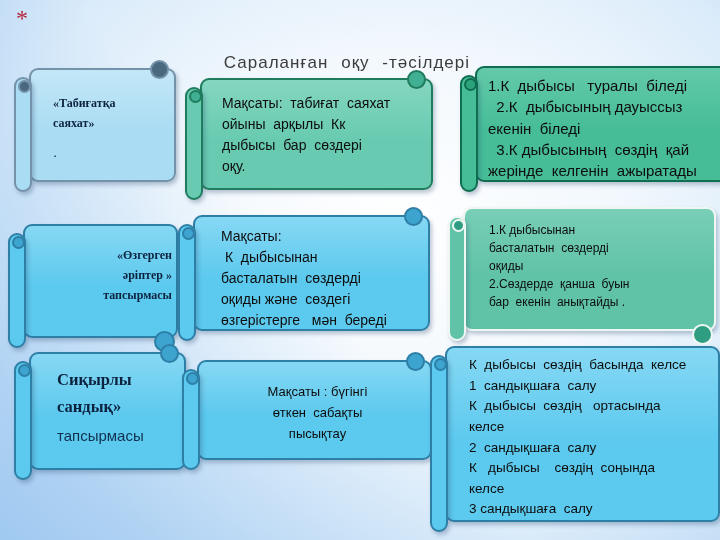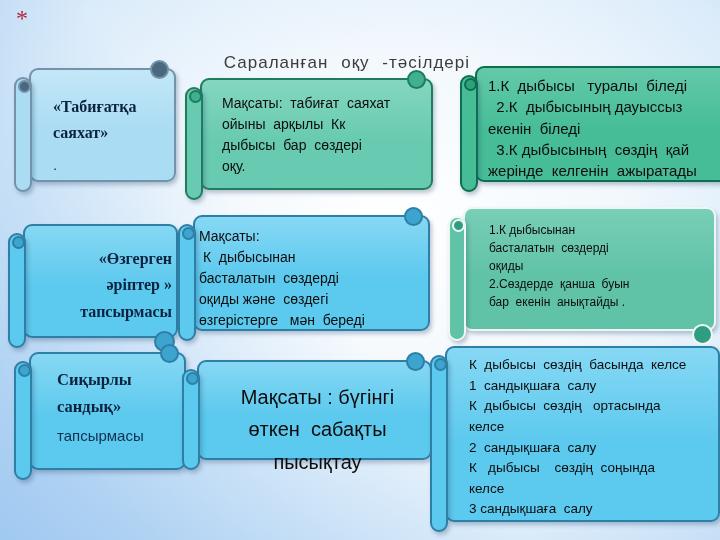--- a/index.html
+++ b/index.html
@@ -50,32 +50,32 @@
   .lightblue{--fill:#aadcf3;--fill-hi:#c3e7f7;--bd:#7492a9;--dark:#4a697f;}
   .green    {--fill:#46bd97;--fill-hi:#63c9a9;--bd:#0f6e4f;--dark:#2da37c;}
   .teal     {--fill:#68cbb1;--fill-hi:#85d6c0;--bd:#1f7c5c;--dark:#41af92;}
   .teal2    {--fill:#60c3a8;--fill-hi:#79ceb7;--bd:#eef7f2;--dark:#2f9d81;}
   
   .card-text{
     white-space:pre-wrap;color:#0d0d0d;font-size:14px;line-height:1.5;
   }
   .serif-title{
     white-space:pre-wrap;font-family:"Liberation Serif",serif;font-weight:bold;
-    color:#0c2340;font-size:16px;line-height:1.65;
+    color:#0c2340;font-size:12px;line-height:1.65;
   }
   .serif-sub{white-space:pre-wrap;color:#10304f;font-size:15px;line-height:1.6;}
   
   .pad-l1{padding:24px 6px 6px 22px;}
   .pad-m1{padding:13px 4px 4px 20px;}
   .pad-r1{padding:7px 2px 2px 11px;font-size:15px;line-height:1.42;}
   .pad-l2{padding:20px 4px 4px 24px;text-align:right;}
-  .pad-m2{padding:9px 4px 4px 4px;}
+  .pad-m2{padding:9px 4px 4px 26px;}
   .pad-r2{padding:12px 20px 4px 24px;font-size:12px;line-height:1.5;}
   .pad-l3{padding:12px 4px 4px 26px;}
-  .pad-m3{padding:19px 10px 4px 16px;text-align:center;font-size:20px;line-height:1.62;}
+  .pad-m3{padding:19px 10px 4px 16px;text-align:center;font-size:13px;line-height:1.62;}
   .pad-r3{padding:7px 18px 2px 22px;font-size:13.5px;line-height:1.53;}
 </style>
 </head>
 <body>
 
 <div class="slide">
 
   <div class="marker">*</div>
   <div class="title">Сараланған  оқу  -тәсілдері</div>
 

